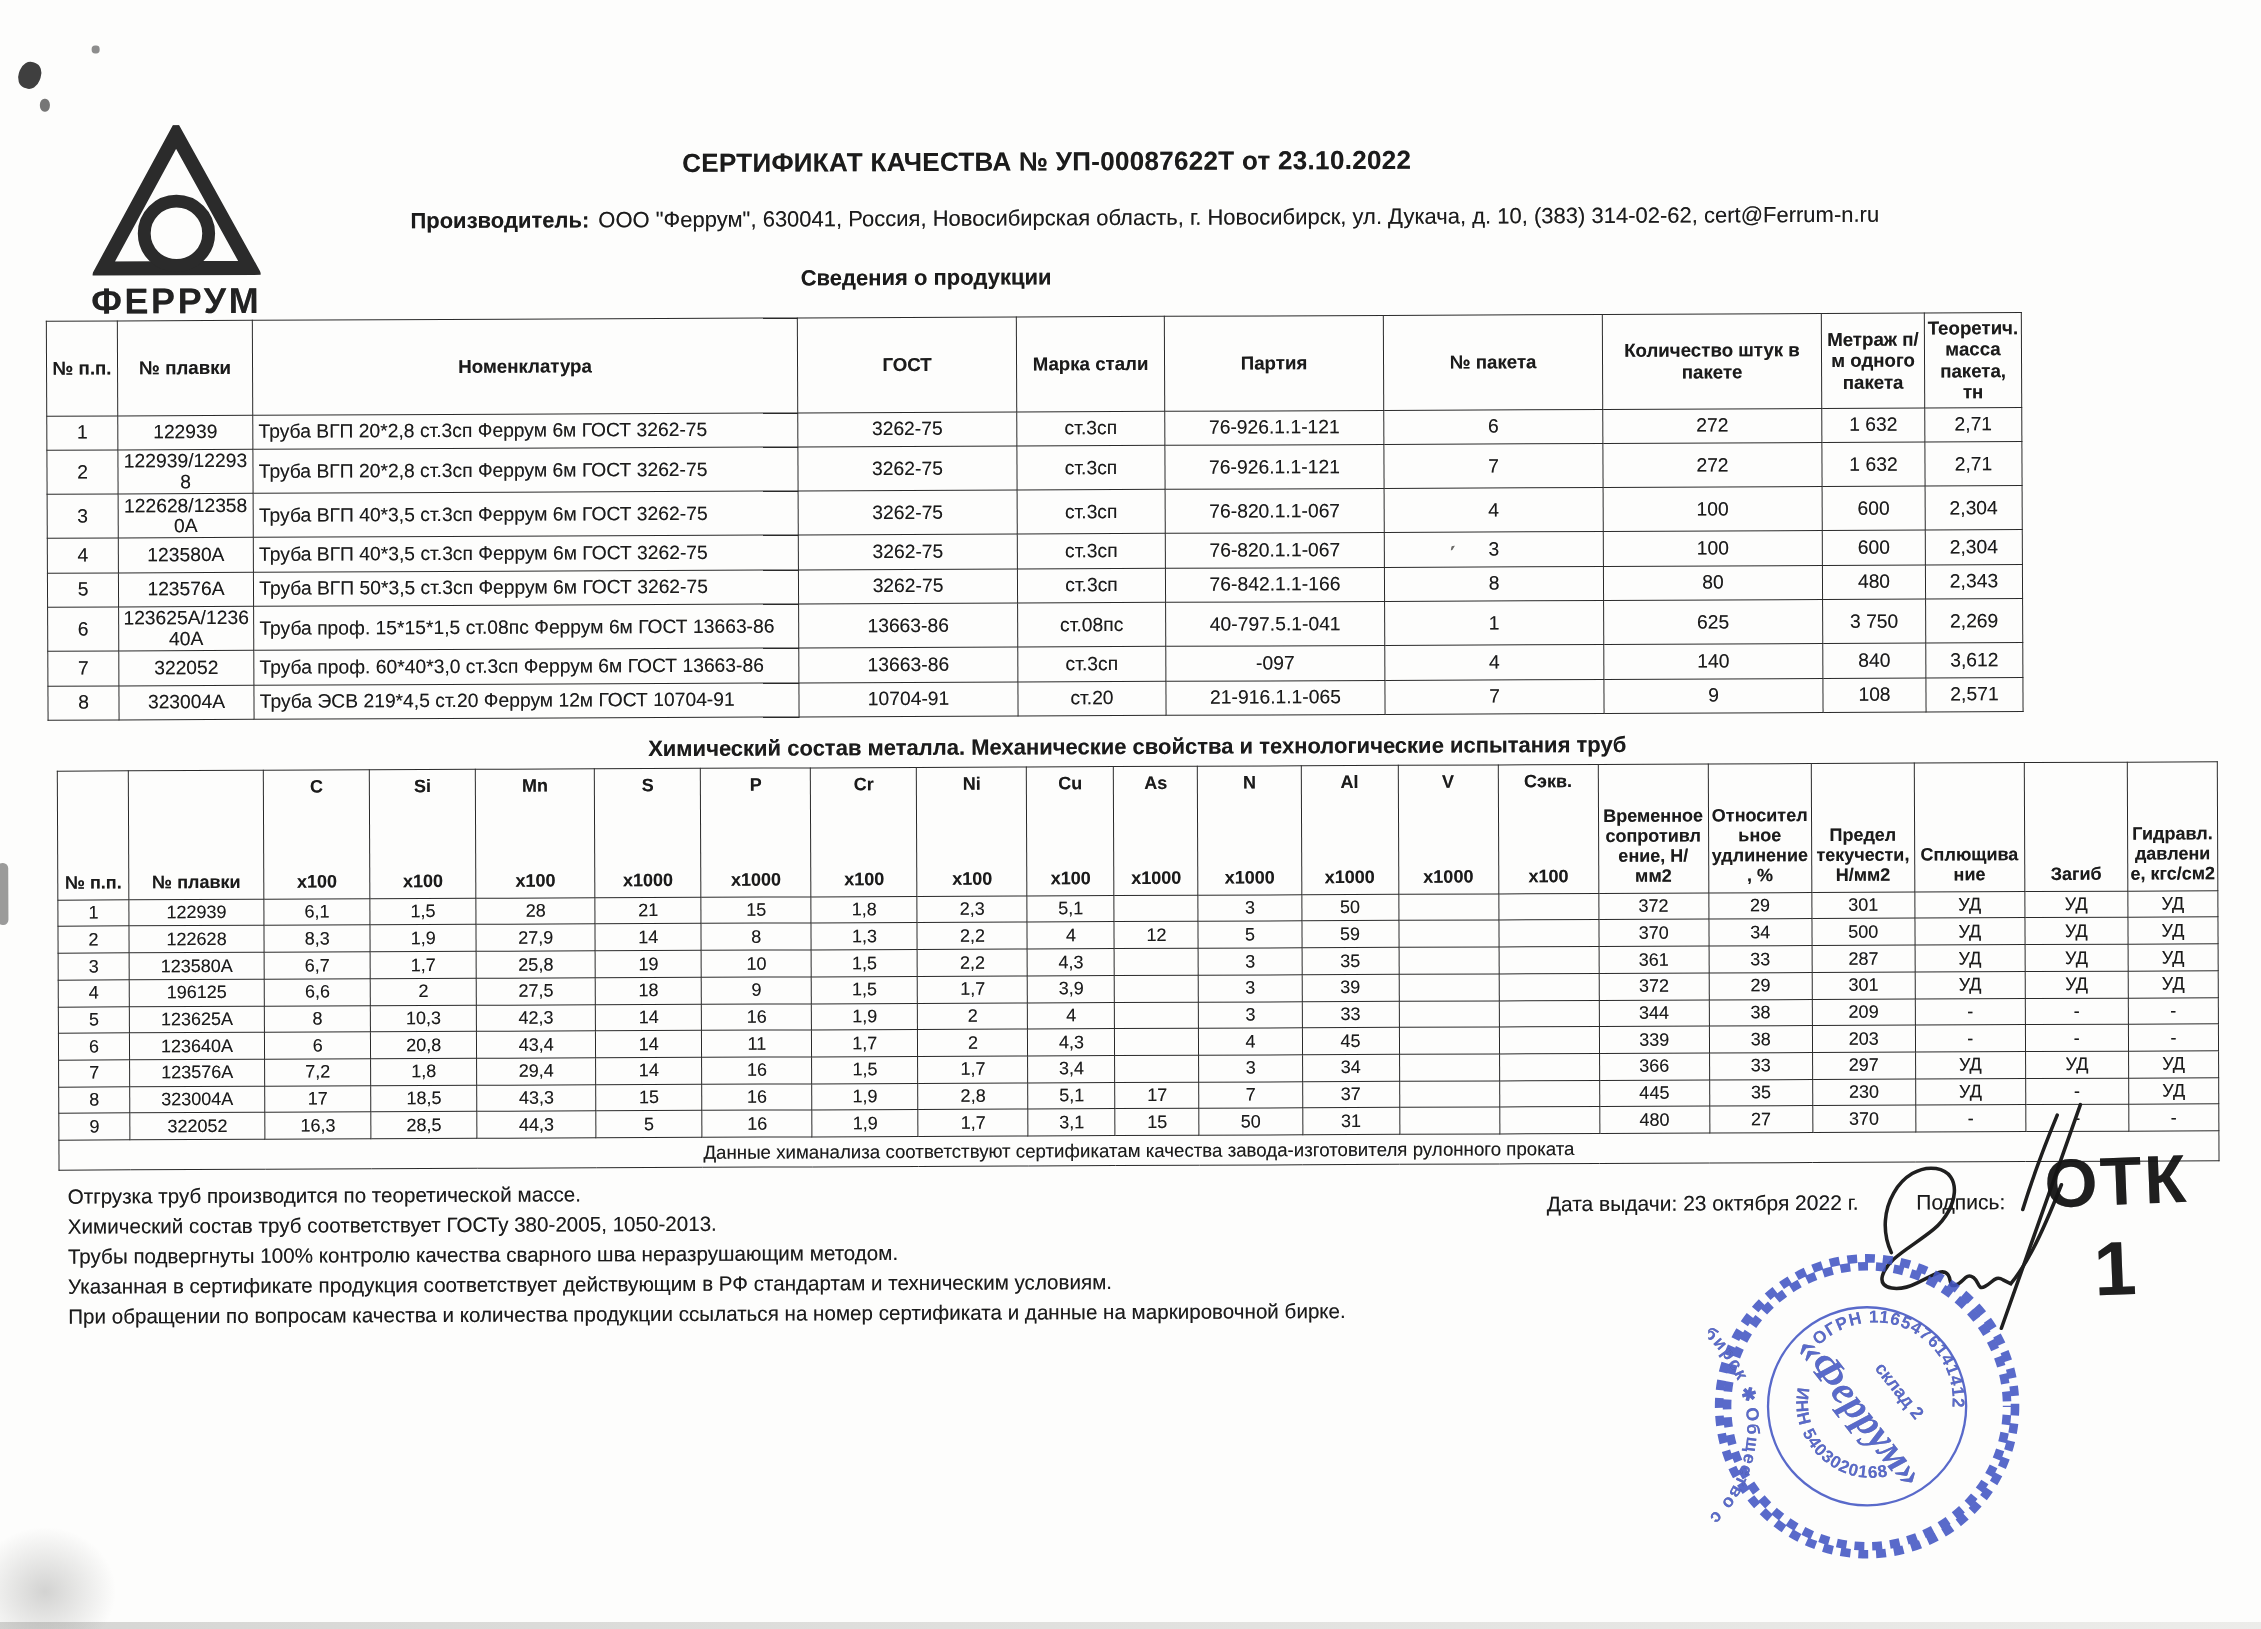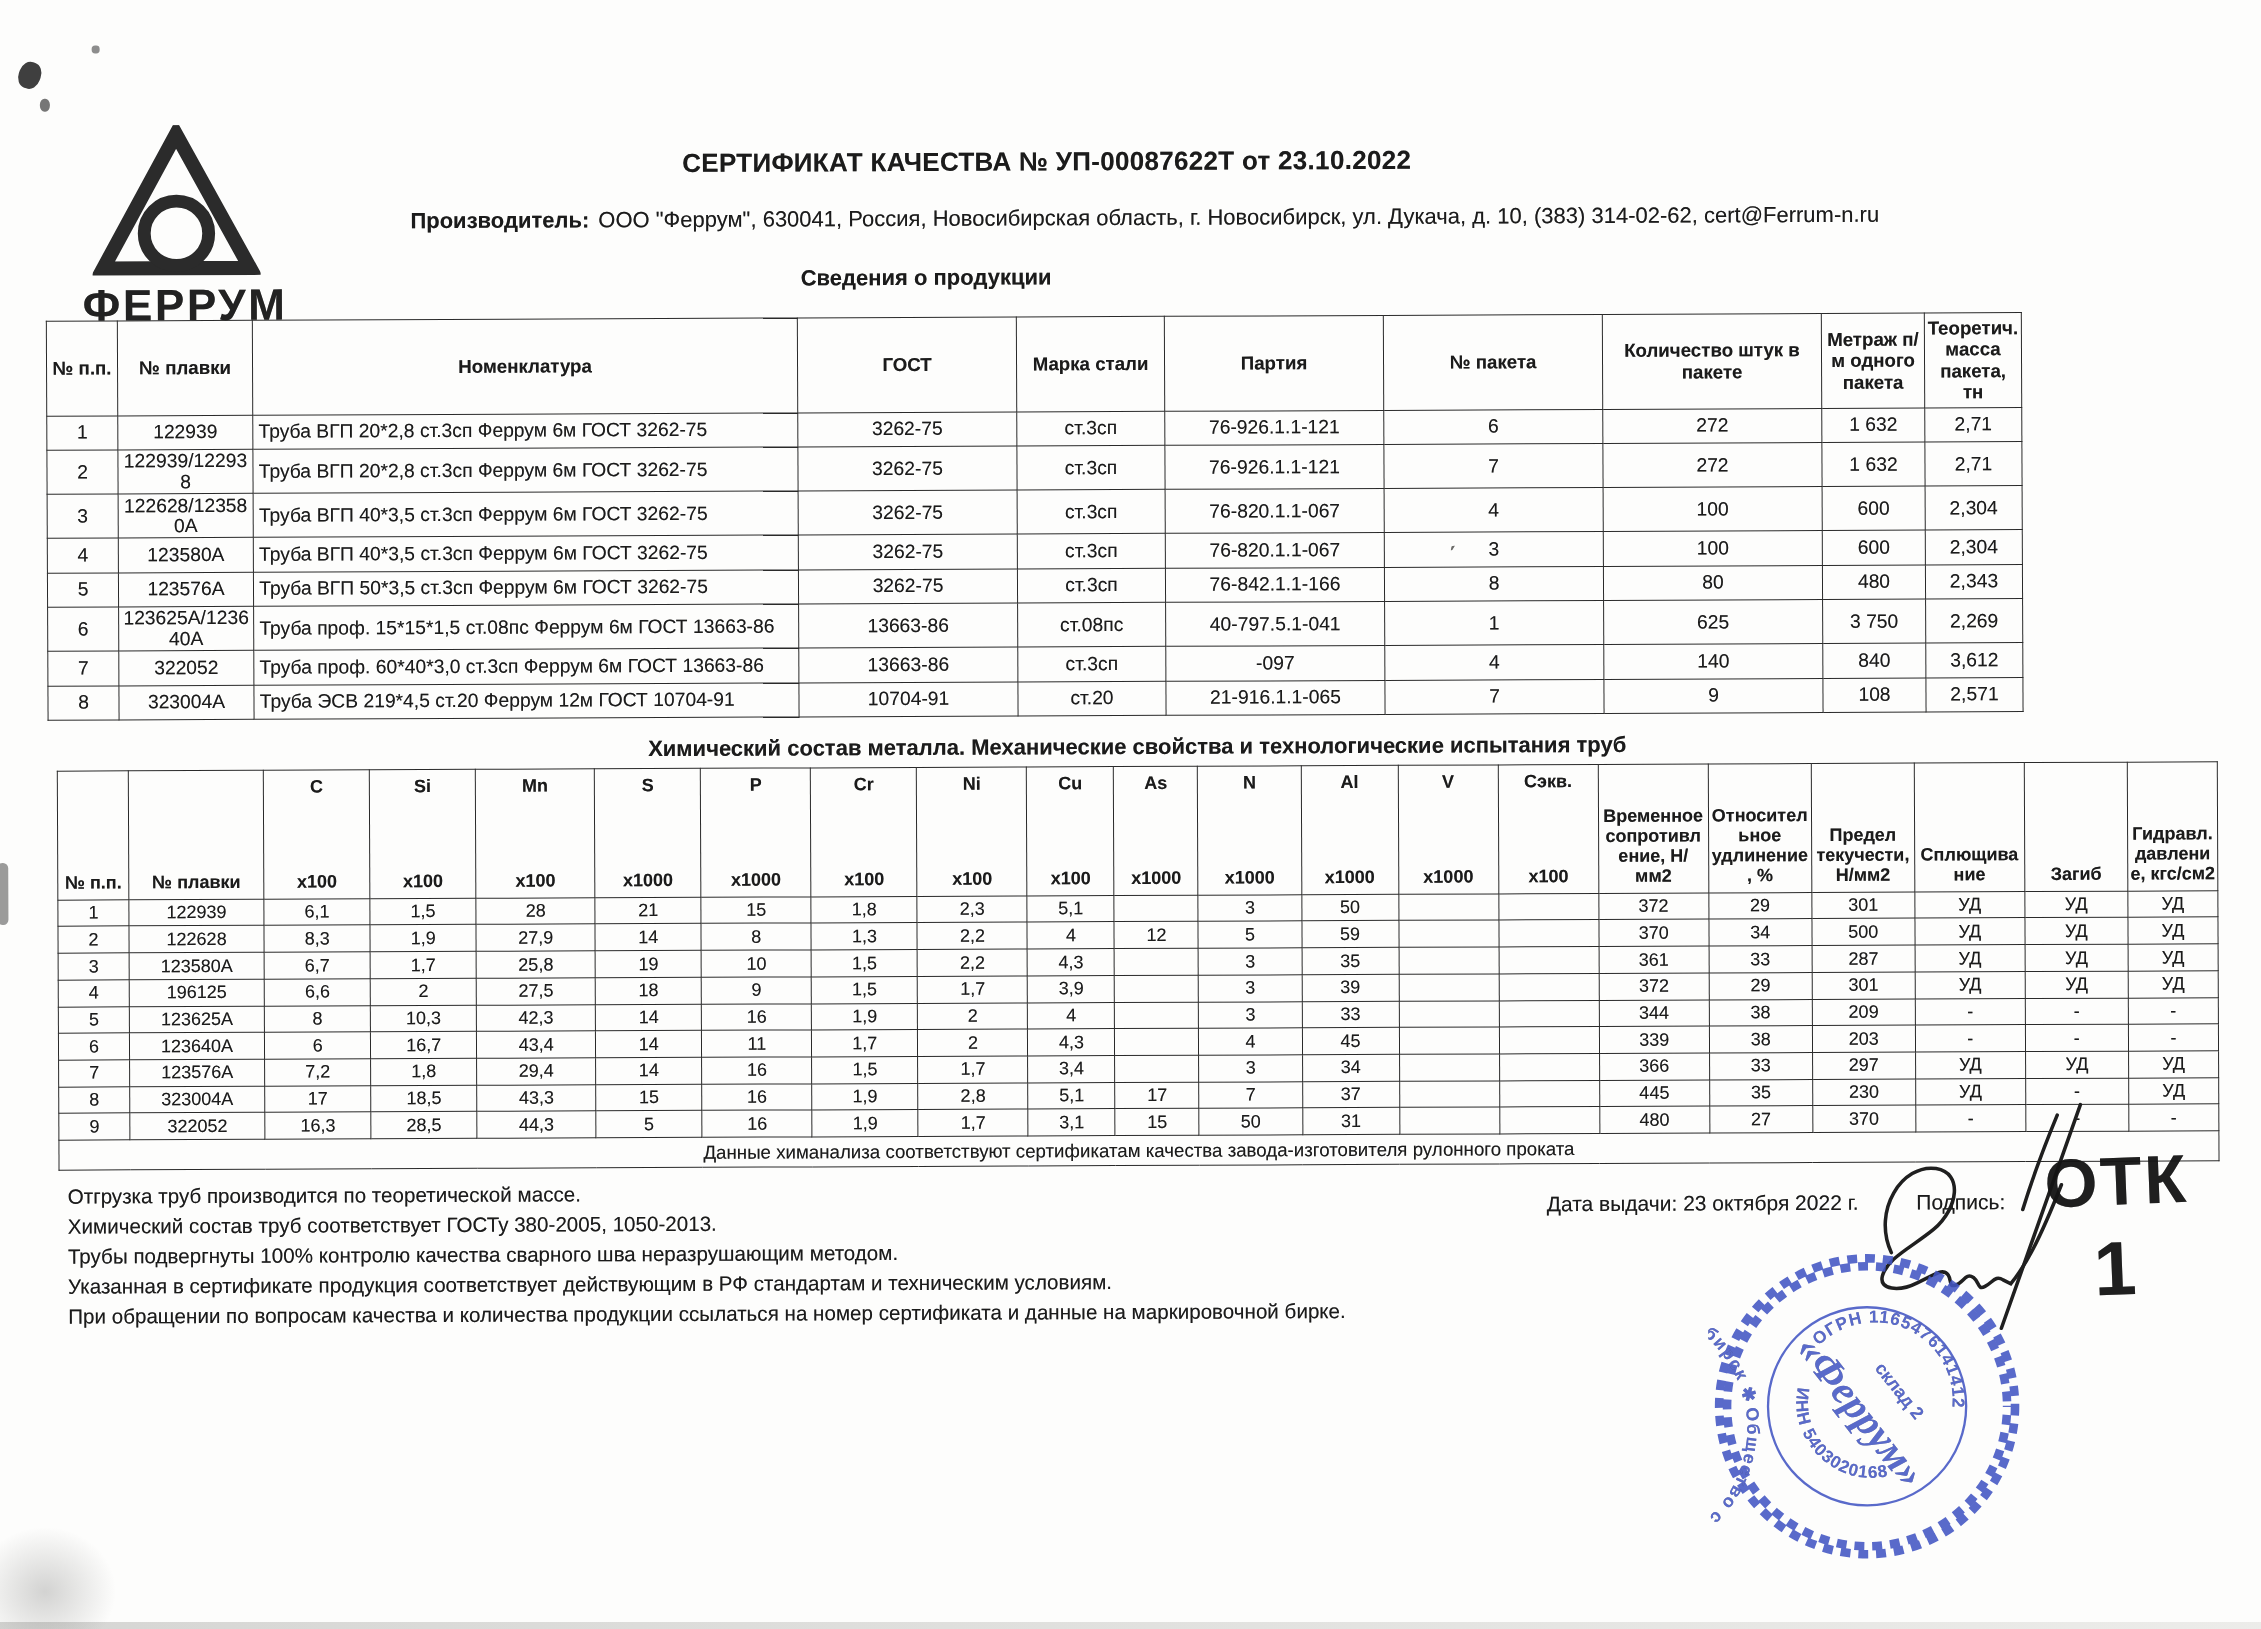--- a/index.html
+++ b/index.html
@@ -3,21 +3,21 @@
 <meta charset="utf-8">
 <style>
   html,body{margin:0;padding:0;}
   body{width:2261px;height:1630px;background:#efefec;font-family:"Liberation Sans",sans-serif;color:#1b1b1b;}
   .scan{position:relative;width:2261px;height:1630px;background:#fdfdfc;overflow:hidden;}
   .page{position:absolute;left:0;top:0;width:2261px;height:1630px;transform:rotate(-0.25deg);}
   .txtsoft{text-shadow:0 0 0.6px rgba(20,20,20,.45);}
 
   
   .logo{position:absolute;left:85px;top:121px;width:187px;text-align:center;}
-  .logo-label{font-size:44px;font-weight:bold;letter-spacing:2.6px;margin-top:1.3px;color:#222;}
+  .logo-label{font-size:36px;font-weight:bold;letter-spacing:2.6px;margin-top:1.3px;color:#222;}
 
   .doc-title{position:absolute;left:685px;top:146px;font-size:26px;font-weight:bold;white-space:nowrap;letter-spacing:0.3px;}
   .producer{position:absolute;left:413px;top:205px;font-size:22px;white-space:nowrap;}
   .producer b{margin-right:9px;}
   .sec1{position:absolute;left:803px;top:264px;font-size:22px;font-weight:bold;}
   .sec2{position:absolute;left:57px;width:2161px;top:734px;text-align:center;font-weight:bold;font-size:22px;}
 
   table.t{position:absolute;border-collapse:collapse;table-layout:fixed;background:transparent;}
   table.t th,table.t td{border:1.9px solid #2a2a2a;overflow:hidden;vertical-align:middle;}
 
@@ -463,21 +463,21 @@
             <td>38</td>
             <td>209</td>
             <td>-</td>
             <td>-</td>
             <td>-</td>
           </tr>
           <tr>
             <td>6</td>
             <td>123640А</td>
             <td>6</td>
-            <td>16,7</td>
+            <td>20,8</td>
             <td>43,4</td>
             <td>14</td>
             <td>11</td>
             <td>1,7</td>
             <td>2</td>
             <td>4,3</td>
             <td></td>
             <td>4</td>
             <td>45</td>
             <td></td>

